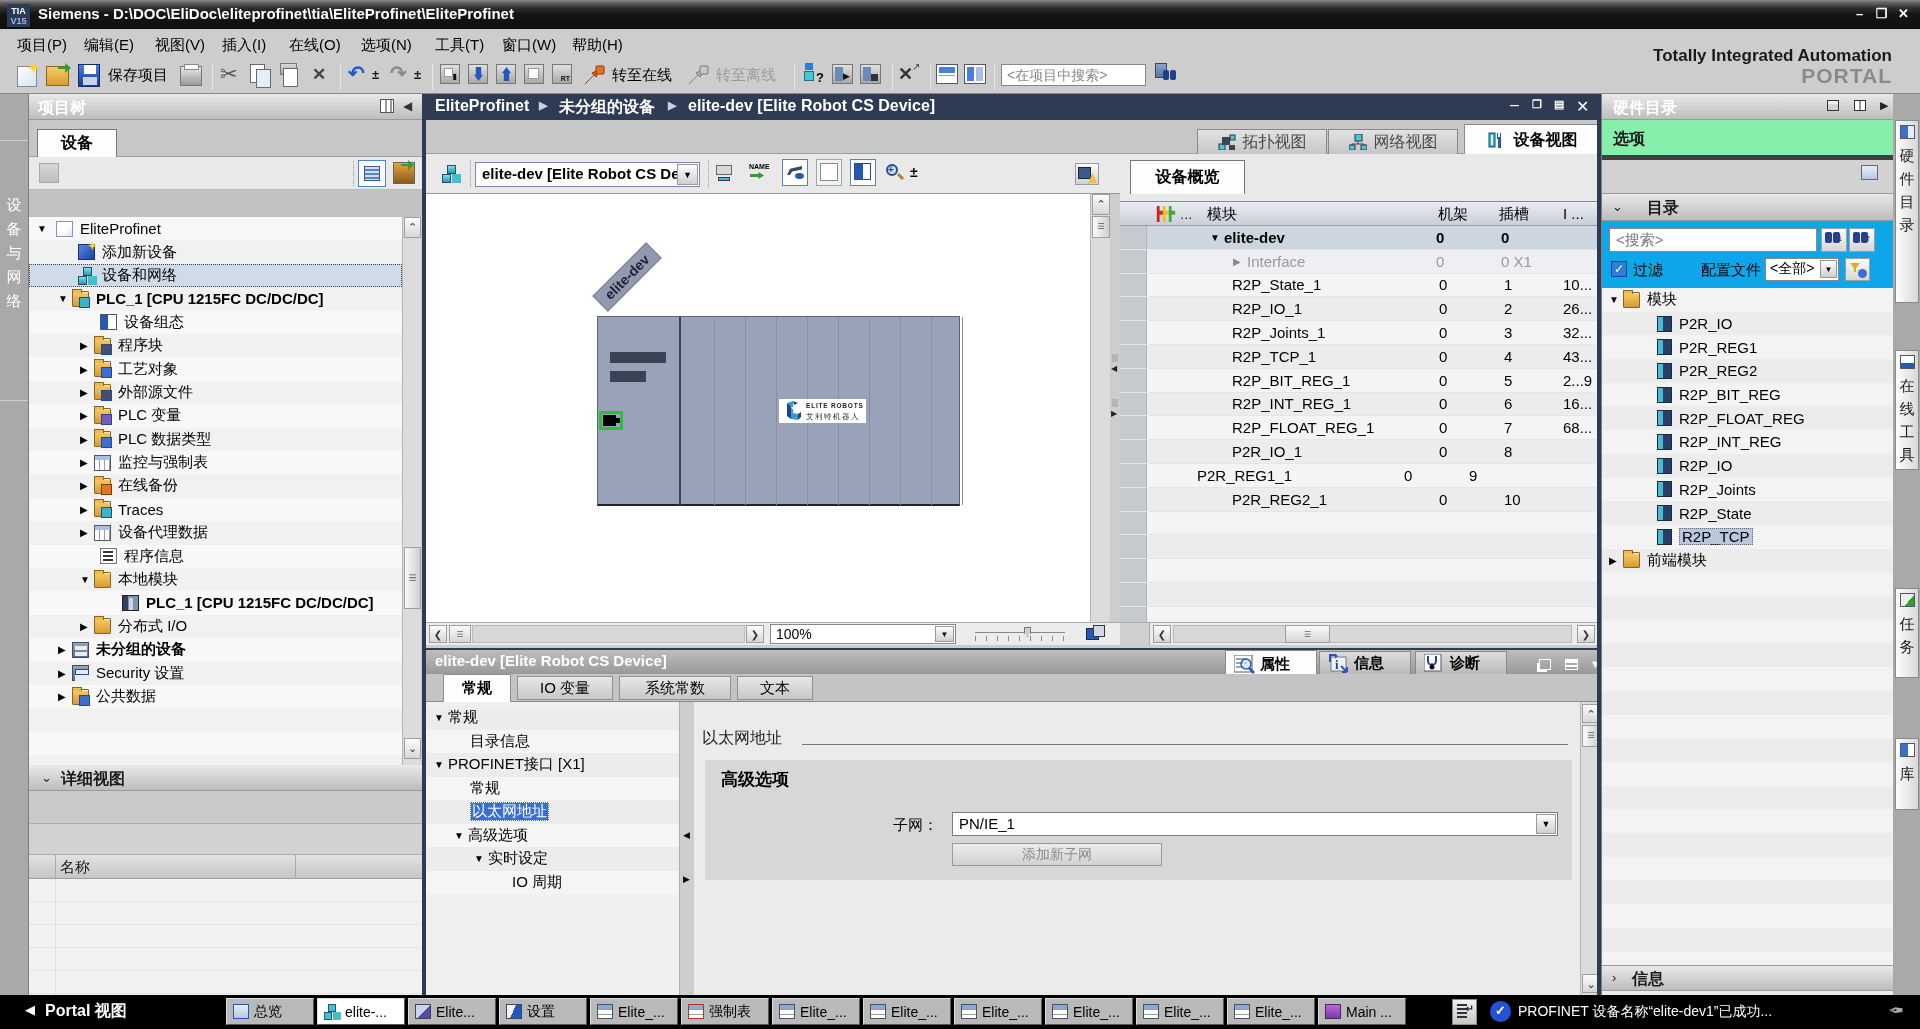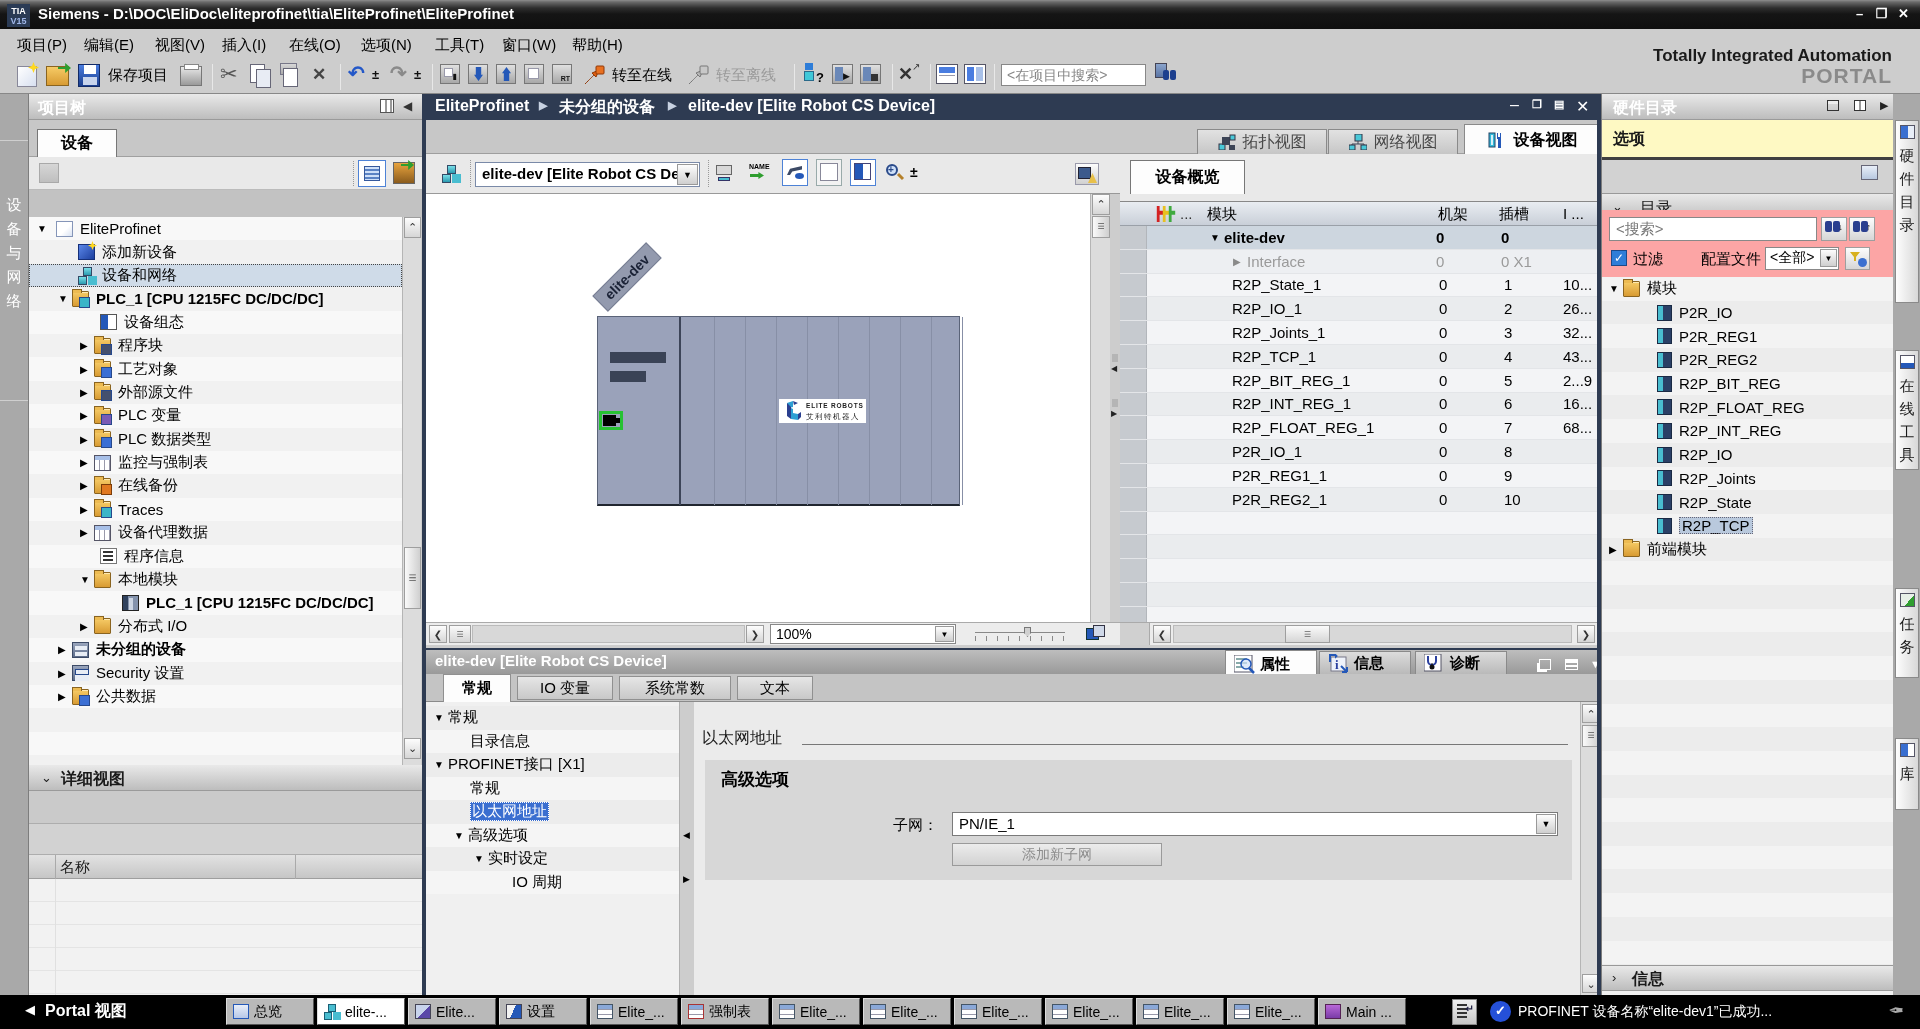--- a/index.html
+++ b/index.html
@@ -573,21 +573,21 @@
           <span class="gut"></span>
           <span class="c1"></span>
           <span class="cm" style="margin-left:35px;width:193px">P2R_IO_1</span>
           <span class="cr">0</span>
           <span class="cs">8</span>
           <span></span>
         </div>
       <div class="orow">
           <span class="gut"></span>
           <span class="c1"></span>
-          <span class="cm" style="margin-left:35px;width:193px">P2R_REG1_1</span>
+          <span class="cm" style="width:193px">P2R_REG1_1</span>
           <span class="cr">0</span>
           <span class="cs">9</span>
           <span></span>
         </div>
       <div class="orow">
           <span class="gut"></span>
           <span class="c1"></span>
           <span class="cm" style="margin-left:35px;width:193px">P2R_REG2_1</span>
           <span class="cr">0</span>
           <span class="cs">10</span>
@@ -707,31 +707,31 @@
     </div>
   </div>
 </div>
 <div id="hwcat">
   <div class="abs phead" style="left:0;top:0;width:292px;height:26px">
     <span style="position:absolute;left:11px;top:4px;font-weight:bold;color:#fff;font-size:16px">硬件目录</span>
     <span class="abs" style="left:225px;top:6px;width:12px;height:11px;border:1px solid #333;background:linear-gradient(#eee 0 3px,transparent 3px)"></span>
     <span class="abs" style="left:252px;top:6px;width:12px;height:11px;border:1px solid #333;background:linear-gradient(90deg,#fff 0 4px,#999 4px 6px,#fff 6px)"></span>
     <span style="position:absolute;left:278px;top:5px;color:#222;font-size:11px">▶</span>
   </div>
-  <div class="abs" style="left:0;top:26px;width:292px;height:40px;background:#fef9c3;border-bottom:3px solid #404040">
+  <div class="abs" style="left:0;top:26px;width:292px;height:40px;background:#86efac;border-bottom:5px solid #404040">
     <span style="position:absolute;left:11px;top:9px;font-weight:bold;font-size:16px;color:#1a1a1a">选项</span>
   </div>
   <div class="abs" style="left:0;top:66px;width:292px;height:34px;background:#d2d2d2;border-bottom:1px solid #999">
     <span class="abs" style="left:259px;top:5px;width:17px;height:15px;border:1px solid #667;background:linear-gradient(#e8eef8,#b8c8e0)"></span>
   </div>
   <div class="abs phead" style="left:0;top:100px;width:292px;height:27px">
     <span style="position:absolute;left:10px;top:5px;color:#222;font-size:13px">⌄</span>
-    <span style="position:absolute;left:38px;top:4px;font-weight:normal;color:#1a1a1a;font-size:16px">目录</span>
-  </div>
-  <div class="abs" style="left:0;top:116px;width:292px;height:775px;background:#fca5a5">
+    <span style="position:absolute;left:45px;top:4px;font-weight:bold;color:#1a1a1a;font-size:16px">目录</span>
+  </div>
+  <div class="abs" style="left:0;top:127px;width:292px;height:775px;background:#0ea5e9">
     <div class="abs" style="left:7px;top:7px;width:208px;height:24px;background:#fff;border:1px solid #888;color:#777;padding:2px 0 0 6px;font-size:15px">&lt;搜索&gt;</div>
     <div class="abs sbtn" style="left:219px;top:7px;width:26px;height:24px">
         <span class="bino"></span>
         <span class="abs" style="right:3px;bottom:3px;font-size:9px;color:#111">↓</span>
       </div>
     <div class="abs sbtn" style="left:247px;top:7px;width:26px;height:24px">
         <span class="bino"></span>
         <span class="abs" style="right:3px;bottom:3px;font-size:9px;color:#111">↑</span>
       </div>
     <div class="abs" style="left:9px;top:40px;width:16px;height:16px;background:#2e7dd8;border:1px solid #1a4a8a;color:#fff;font-size:12px;text-align:center;line-height:15px">✓</div>

